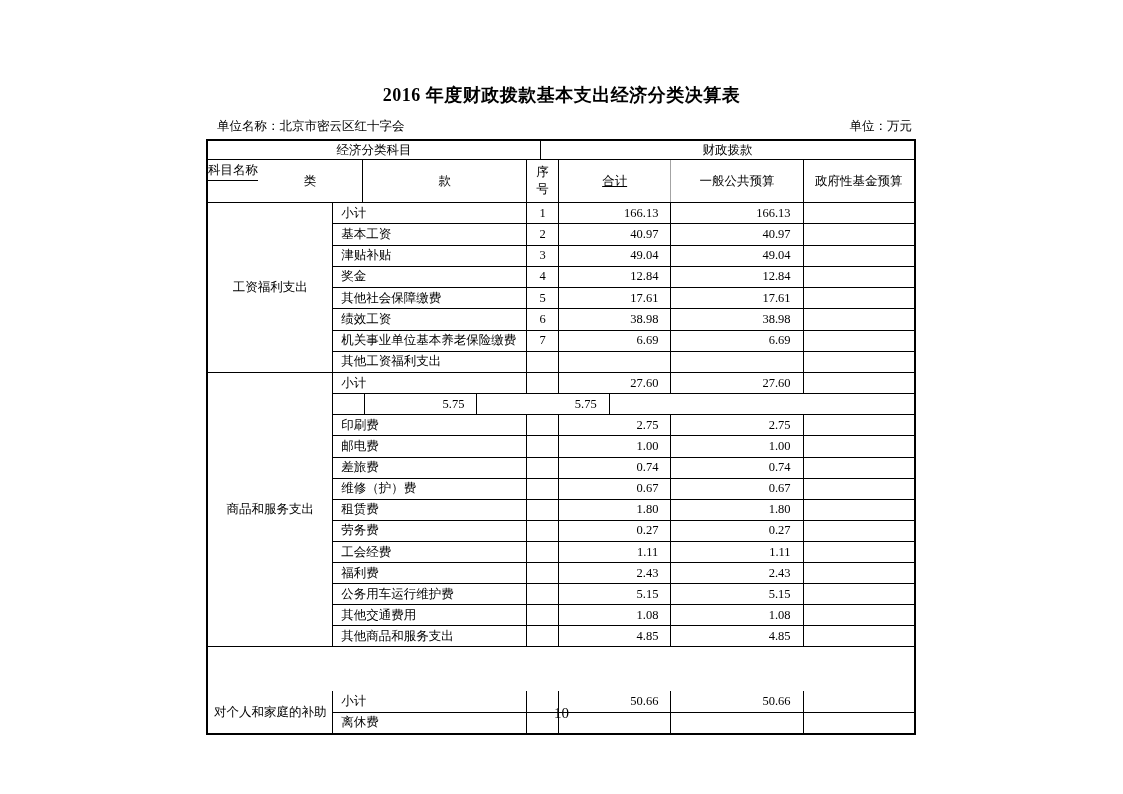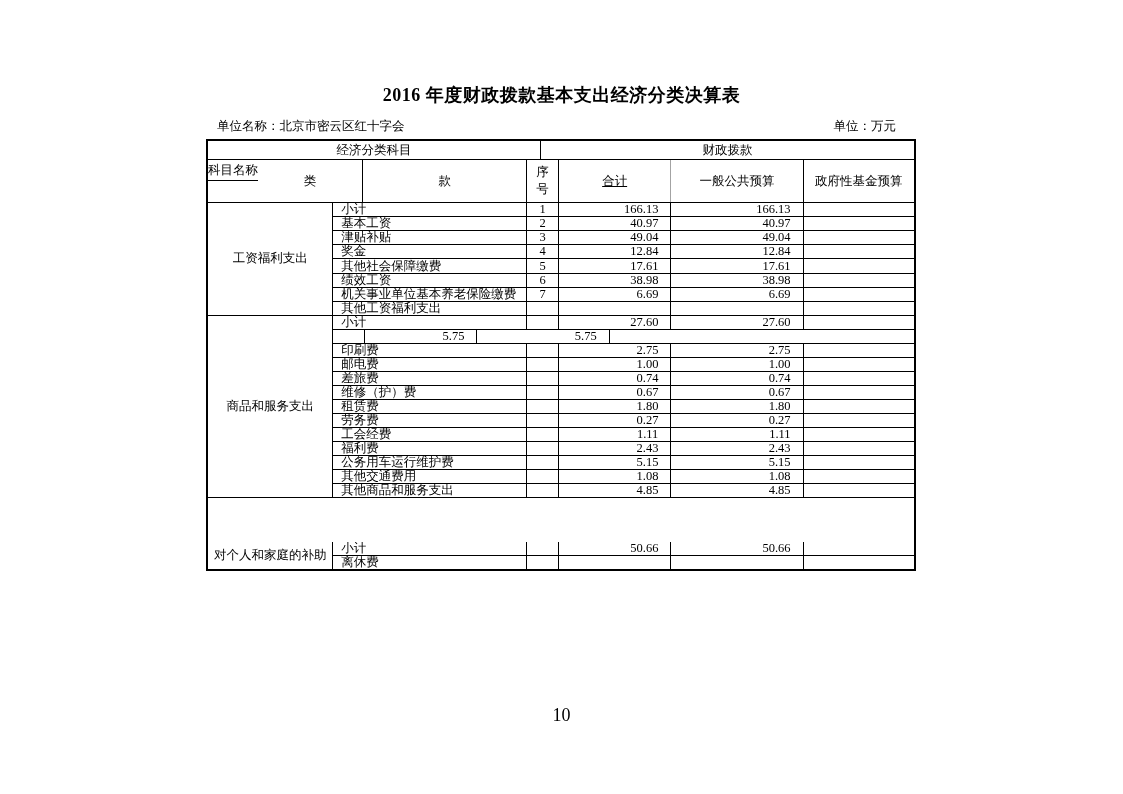--- a/index.html
+++ b/index.html
@@ -22,26 +22,26 @@
     font-size: 18px;
     font-weight: bold;
     letter-spacing: 0.5px;
   }
   .meta {
     position: absolute;
     top: 118px; left: 206px; width: 710px; height: 17px;
     font-size: 12.5px;
   }
   .meta-left { position: absolute; left: 11px; top: 0; }
-  .meta-right { position: absolute; right: 20px; top: 0; }
+  .meta-right { position: absolute; right: 4px; top: 0; }
 
   .ftable {
     position: absolute;
     left: 206px; top: 139px;
-    width: 710px; height: 432px;
+    width: 710px; height: 596px;
     border: 2px solid #000;
     display: flex; flex-direction: column;
     font-size: 12.5px;
     background: #fff;
   }
   .cellc { display: flex; align-items: center; justify-content: center; text-align: center; }
 
   
   .hrow1 { height: 19px; display: flex; border-bottom: 1px solid #000; }
   .h1-left  { width: 47.2%; border-right: 1px solid #000; }
@@ -76,21 +76,21 @@
   .col0 { width: 33.39%; border-right: 1px solid #000; padding-left: 8px; }
   .col1 { width: 5.48%;  border-right: 1px solid #000; justify-content: center; }
   .col2 { width: 19.35%; border-right: 1px solid #000; justify-content: flex-end; padding-right: 12px; }
   .col3 { width: 22.77%; border-right: 1px solid #000; justify-content: flex-end; padding-right: 12px; }
   .col4 { flex: 1; }
 
   .pagenum {
     position: absolute;
     top: 705px; left: 0; width: 100%;
     text-align: center;
-    font-size: 18px;
+    font-size: 15px;
   }
 </style>
 </head>
 <body>
 
 <div class="sheet">
 
   <div class="title">2016 年度财政拨款基本支出经济分类决算表</div>
 
   <div class="meta">

